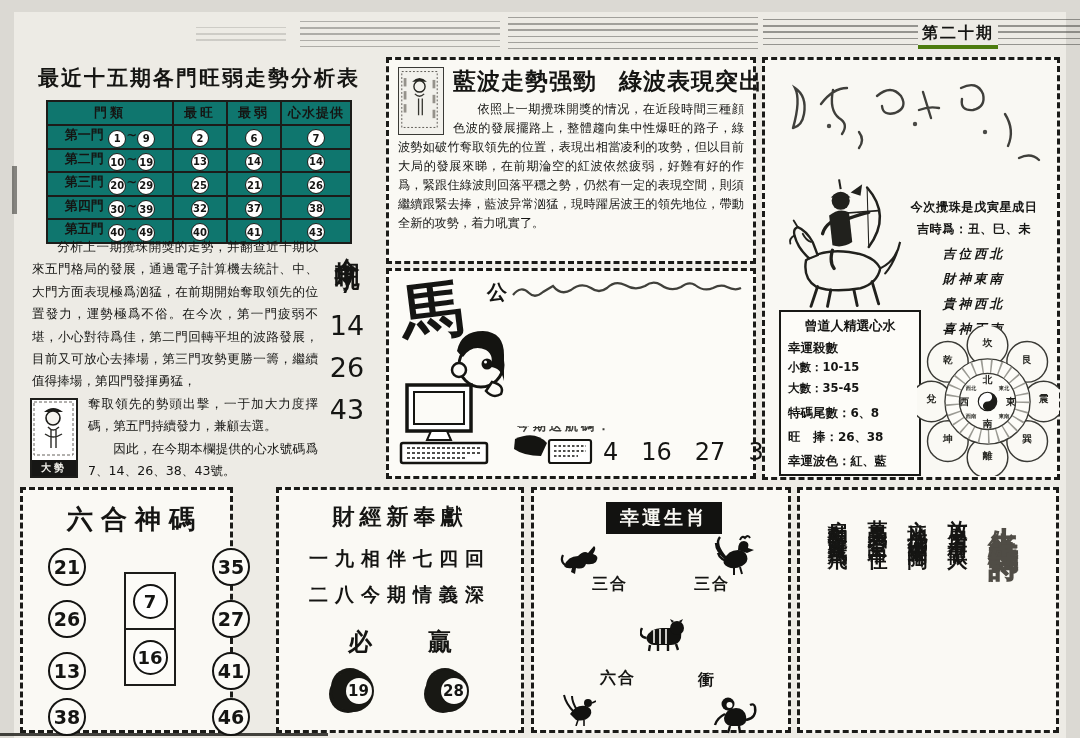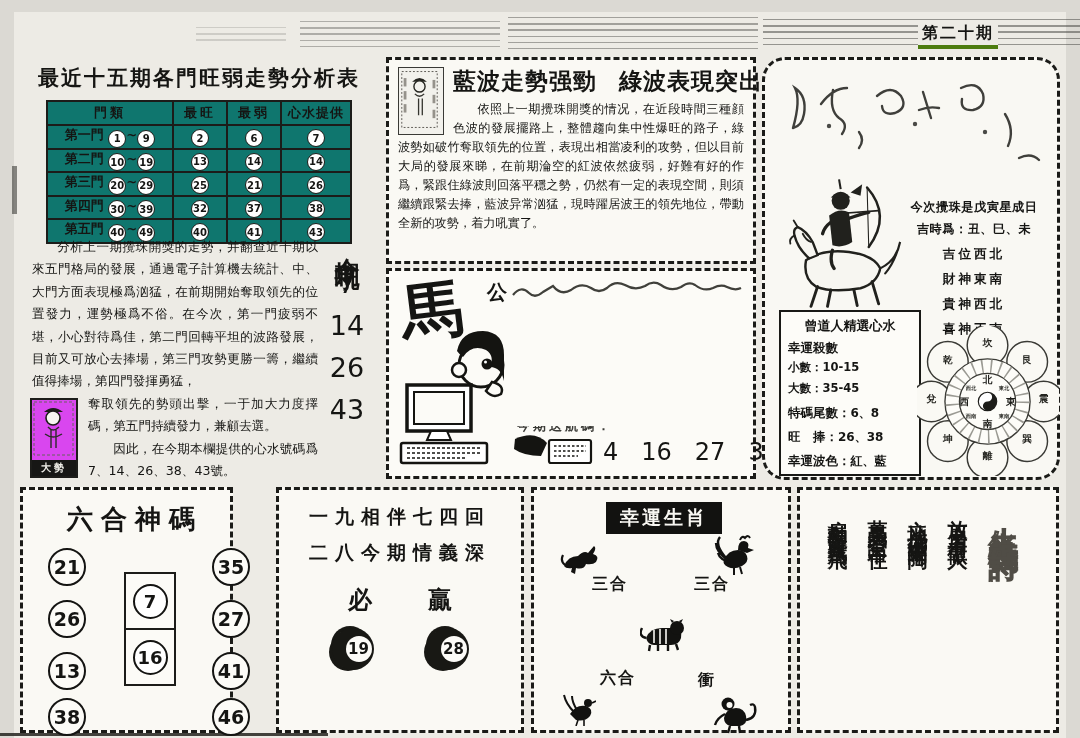--- a/index.html
+++ b/index.html
@@ -14,42 +14,42 @@
   table.an{position:absolute;left:46px;top:100px;border-collapse:collapse;background:#0f766e;}
   table.an th,table.an td{border:2px solid #1c1c19;text-align:center;padding:0 2px;height:21px;font-size:13px;font-weight:700;}
   table.an th{letter-spacing:3px;height:22px;}
   table.an th.last{letter-spacing:1px;}
   .circ{display:inline-flex;align-items:center;justify-content:center;width:16px;height:16px;border:1.3px solid #1c1c19;
         border-radius:50%;font-size:10px;font-weight:700;vertical-align:-3px;background:#fff;}
   .a-text{position:absolute;left:32px;top:236px;width:286px;font-size:12.6px;line-height:1.78;text-align:justify;}
   .a-text p{margin:0;text-indent:2em;}
   .a-text p.shift{margin-left:56px;text-indent:0;}
   .a-text p.shift2{margin-left:56px;text-indent:2em;}
-  .stamp{position:absolute;left:30px;top:398px;width:48px;height:80px;border:2.5px solid #1d1d1a;background:#d946ef;box-sizing:border-box;}
+  .stamp{position:absolute;left:30px;top:398px;width:48px;height:80px;border:2.5px solid #1d1d1a;background:#ffffff;box-sizing:border-box;}
   .stamp .band{position:absolute;left:0;bottom:0;width:100%;height:16px;background:#171715;color:#f3f2ec;
         display:flex;align-items:center;justify-content:center;font-size:10px;letter-spacing:3px;font-weight:700;}
   
   .jq{position:absolute;left:320px;top:238px;width:54px;text-align:center;}
   .jq-title{writing-mode:vertical-rl;margin:0 auto;font-size:25px;font-weight:900;letter-spacing:4px;}
   .jq-num{font-size:27px;line-height:1;margin-top:15px;}
   
   .seal{float:left;width:44px;height:66px;border:1.5px solid #3a3a36;margin:2px 9px 2px 0;background:#f2f1ec;}
   .wave-head{font-size:23px;font-weight:900;letter-spacing:1px;white-space:nowrap;padding-top:1px;}
   .wave-head .hr{margin-left:22px;}
   .wave-text p{margin:3px 0 0;font-size:12.2px;line-height:1.56;text-align:justify;text-indent:2em;}
   
   .big-ma{position:absolute;left:12px;top:-2px;font-size:62px;font-weight:900;font-family:"DejaVu Serif","Liberation Serif",serif;transform:rotate(-7deg);}
   .small-gong{position:absolute;left:98px;top:8px;font-size:20px;font-weight:700;}
   .partial{position:absolute;left:128px;top:155px;width:190px;height:11px;overflow:hidden;}
   .partial span{display:block;transform:translateY(-9px);font-size:13px;font-weight:700;letter-spacing:3px;color:#3b3b37;}
   .hb-nums{position:absolute;left:214px;top:167px;display:flex;gap:23px;font-size:24px;}
   
   .f-lines{position:absolute;left:128px;top:134px;width:162px;text-align:center;}
   .f-lines .f1{font-size:12.2px;font-weight:700;margin:5px 0;letter-spacing:.5px;}
-  .f-lines .f2{font-size:12.6px;font-weight:700;letter-spacing:3px;margin:8px 0;}
+  .f-lines .f2{font-size:12.6px;font-weight:700;letter-spacing:3px;margin:8px 0;font-style:italic;}
   .master{position:absolute;left:14px;top:250px;width:142px;height:166px;border:2.5px solid #191916;background:#fdfcf8;
           box-sizing:border-box;padding:5px 7px;}
   .master .mt{font-size:13px;font-weight:900;text-align:center;margin-bottom:5px;}
   .m-label{font-size:12.5px;font-weight:900;}
   .m-sub{font-size:11.5px;font-weight:700;line-height:1.8;}
   .m-row{margin-top:7px;font-size:12px;}
   .m-row .v{font-weight:600;}
   
   .lh-title{position:absolute;left:44px;top:12px;font-size:26px;letter-spacing:8px;font-weight:600;font-family:"DejaVu Serif","Liberation Serif",serif;}
   .circ-lg{position:absolute;width:34px;height:34px;border:2.5px solid #141412;border-radius:50%;background:#fcfbf7;
@@ -226,21 +226,21 @@
       <span>今期送航碼：</span>
     </div>
     <div class="hb-nums">
       <span>4</span>
       <span>16</span>
       <span>27</span>
       <span>32</span>
     </div>
   </div>
 
-  <div class="dash" style="left:762px;top:57px;width:298px;height:423px;background:#f9f8f3;border-radius:23px;">
+  <div class="dash" style="left:762px;top:57px;width:298px;height:423px;background:#f9f8f3;">
     <svg class="abs" style="left:8px;top:6px;" width="280" height="110" viewBox="0 0 280 110">
       <g stroke="#1f1f1b" stroke-width="2.4" fill="none" opacity=".85" stroke-linecap="round">
         <path d="M20,62 q8,-28 2,-40 q12,8 9,26 q-2,12 -11,14"></path>
         <path d="M48,38 q12,-16 26,-16 M60,24 q-4,20 6,28 q10,6 3,16"></path>
         <path d="M104,30 q14,-12 24,0 q7,12 -6,17 q-12,3 -13,-7"></path>
         <path d="M150,26 l8,26 M146,44 q10,-4 20,-2"></path>
         <path d="M188,22 q16,-8 22,6 q3,13 -10,16 q-13,1 -11,-11"></path>
         <path d="M232,48 q10,16 3,32"></path>
         <path d="M246,92 q12,-6 20,2"></path>
         <path d="M86,66 q6,8 0,16"></path>
@@ -348,20 +348,21 @@
       <div class="lh-cell">
           <span class="circ-md">7</span>
         </div>
       <div class="lh-cell">
           <span class="circ-md">16</span>
         </div>
     </div>
   </div>
 
   <div class="dash cj" style="left:276px;top:487px;width:248px;height:246px;">
+    <div class="cj-title">財經新奉獻</div>
     <div class="cj-line">一九相伴七四回</div>
     <div class="cj-line" style="margin-top:10px;">二八今期情義深</div>
     <div class="cj-mw">
       <span>必</span>
       <span>贏</span>
     </div>
     <div class="cj-balls">
       <div class="ball">
           <b>19</b>
         </div>

